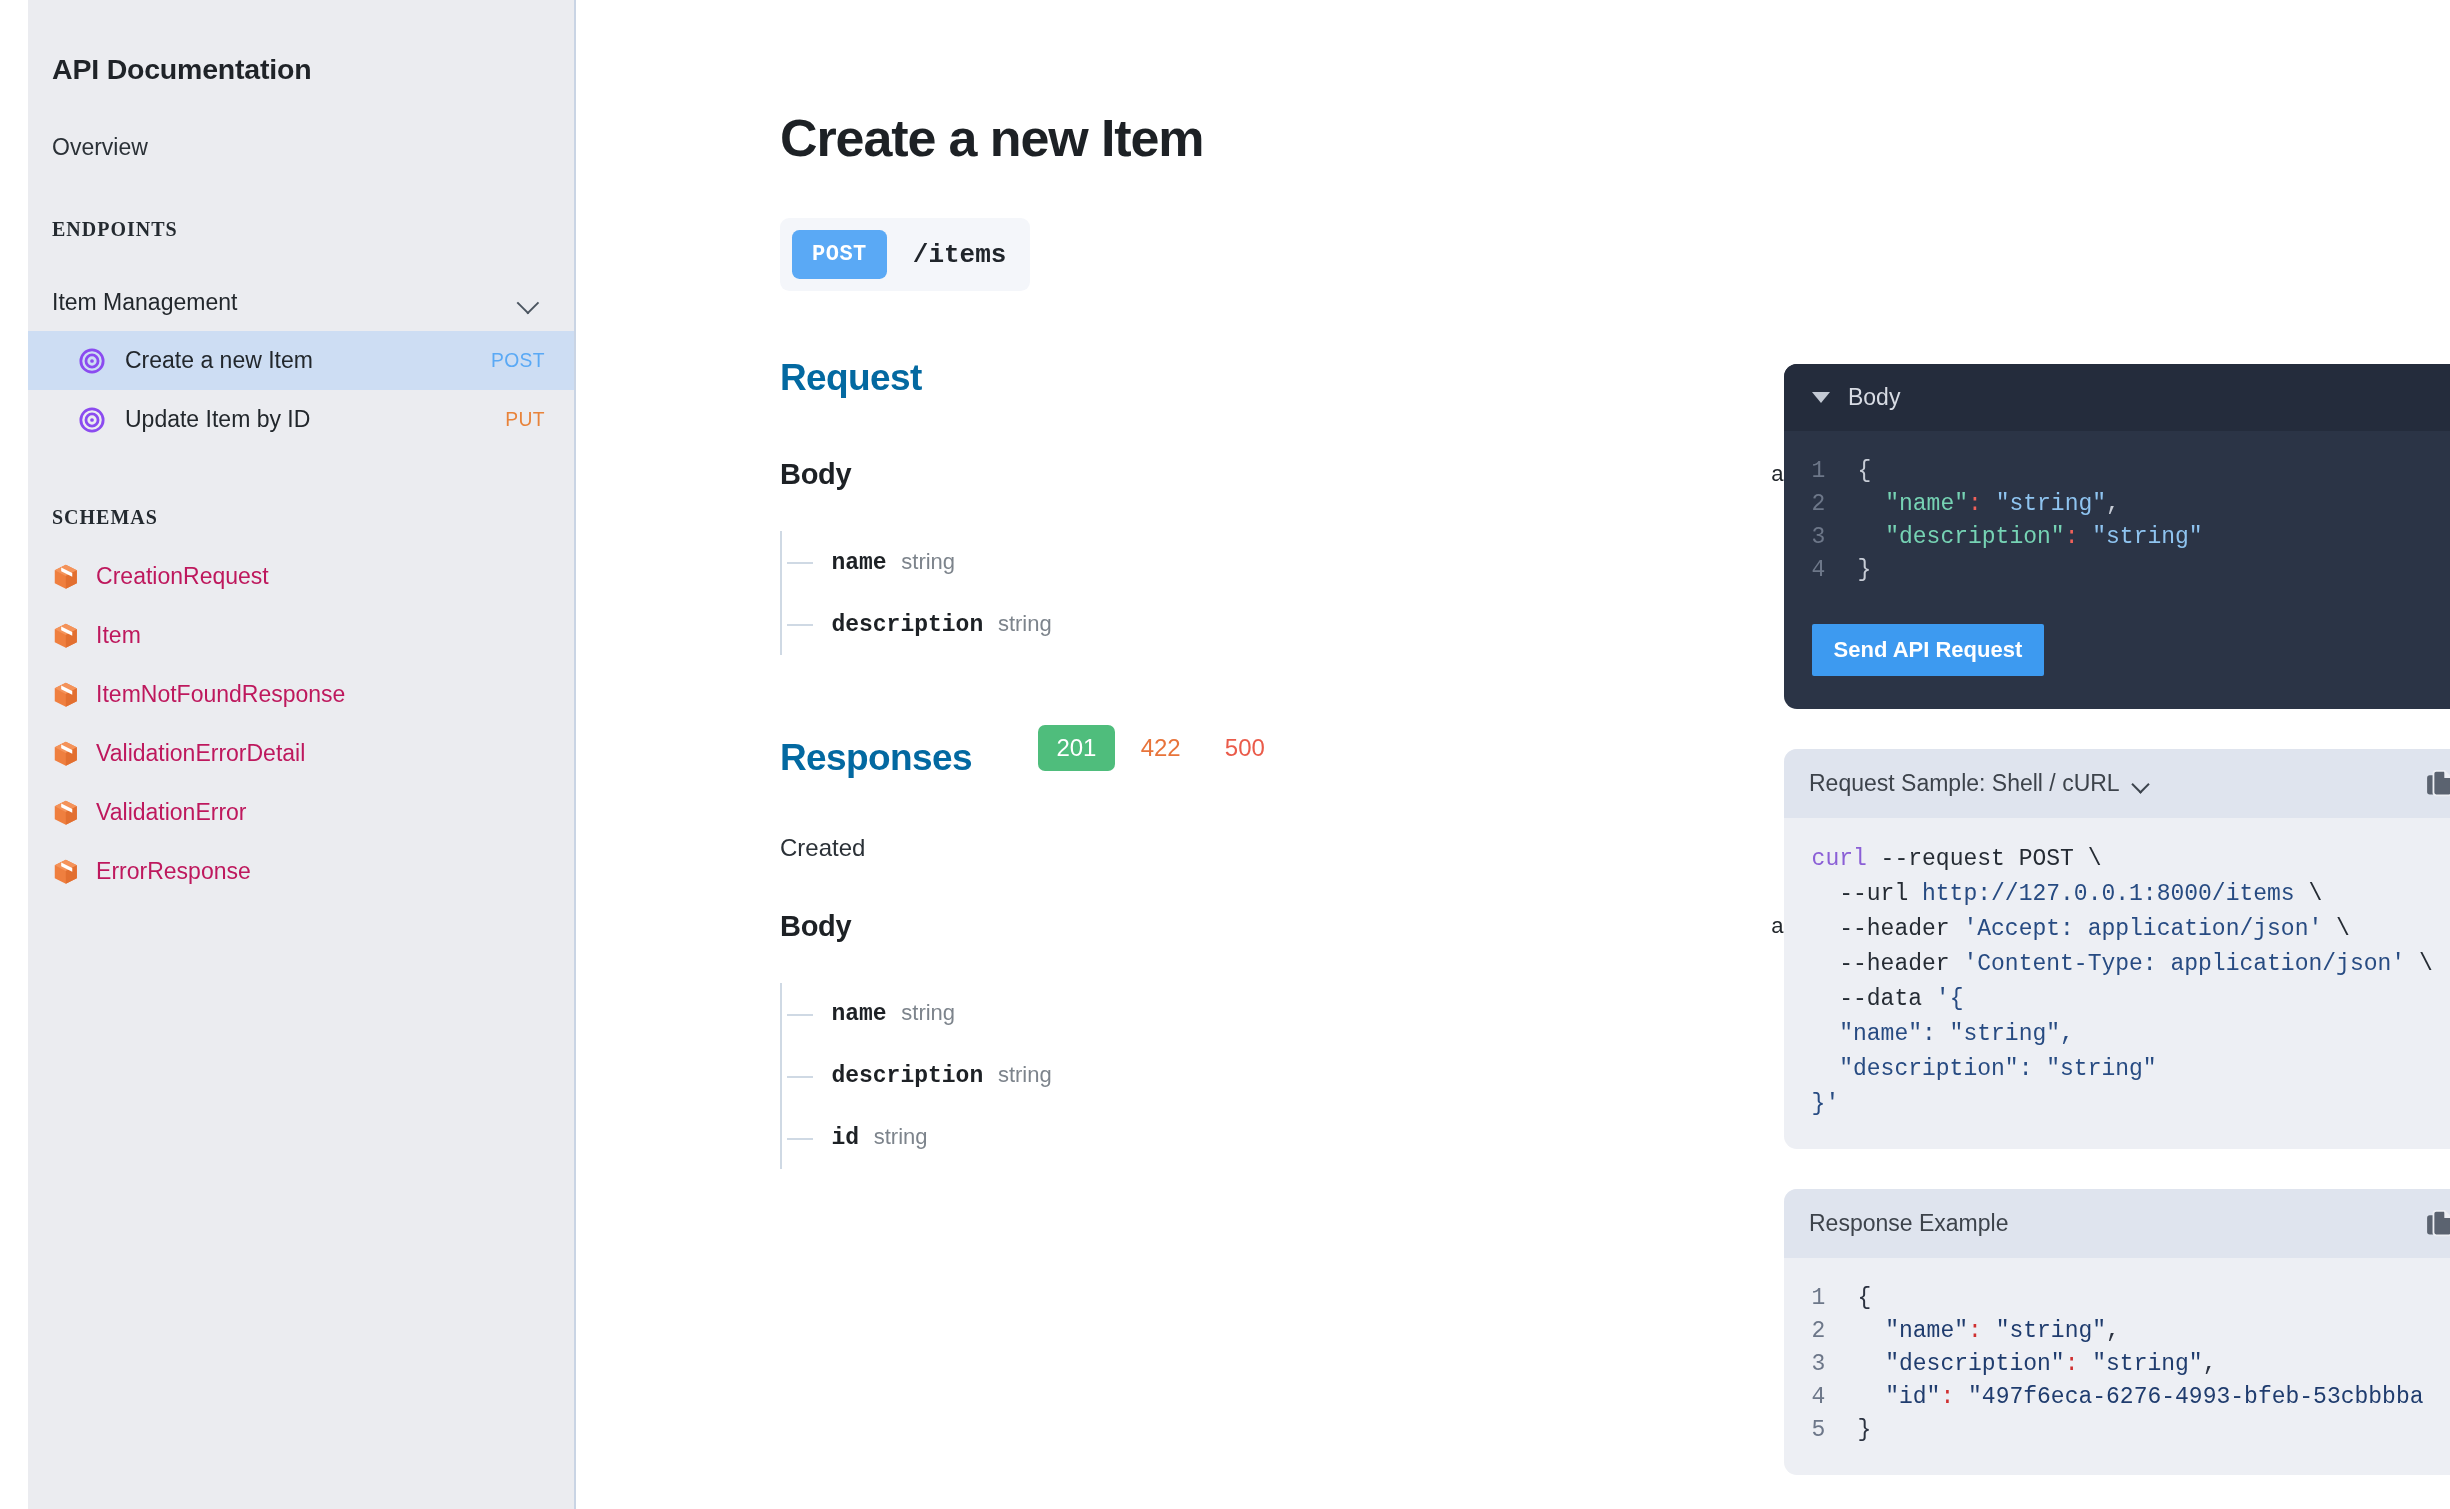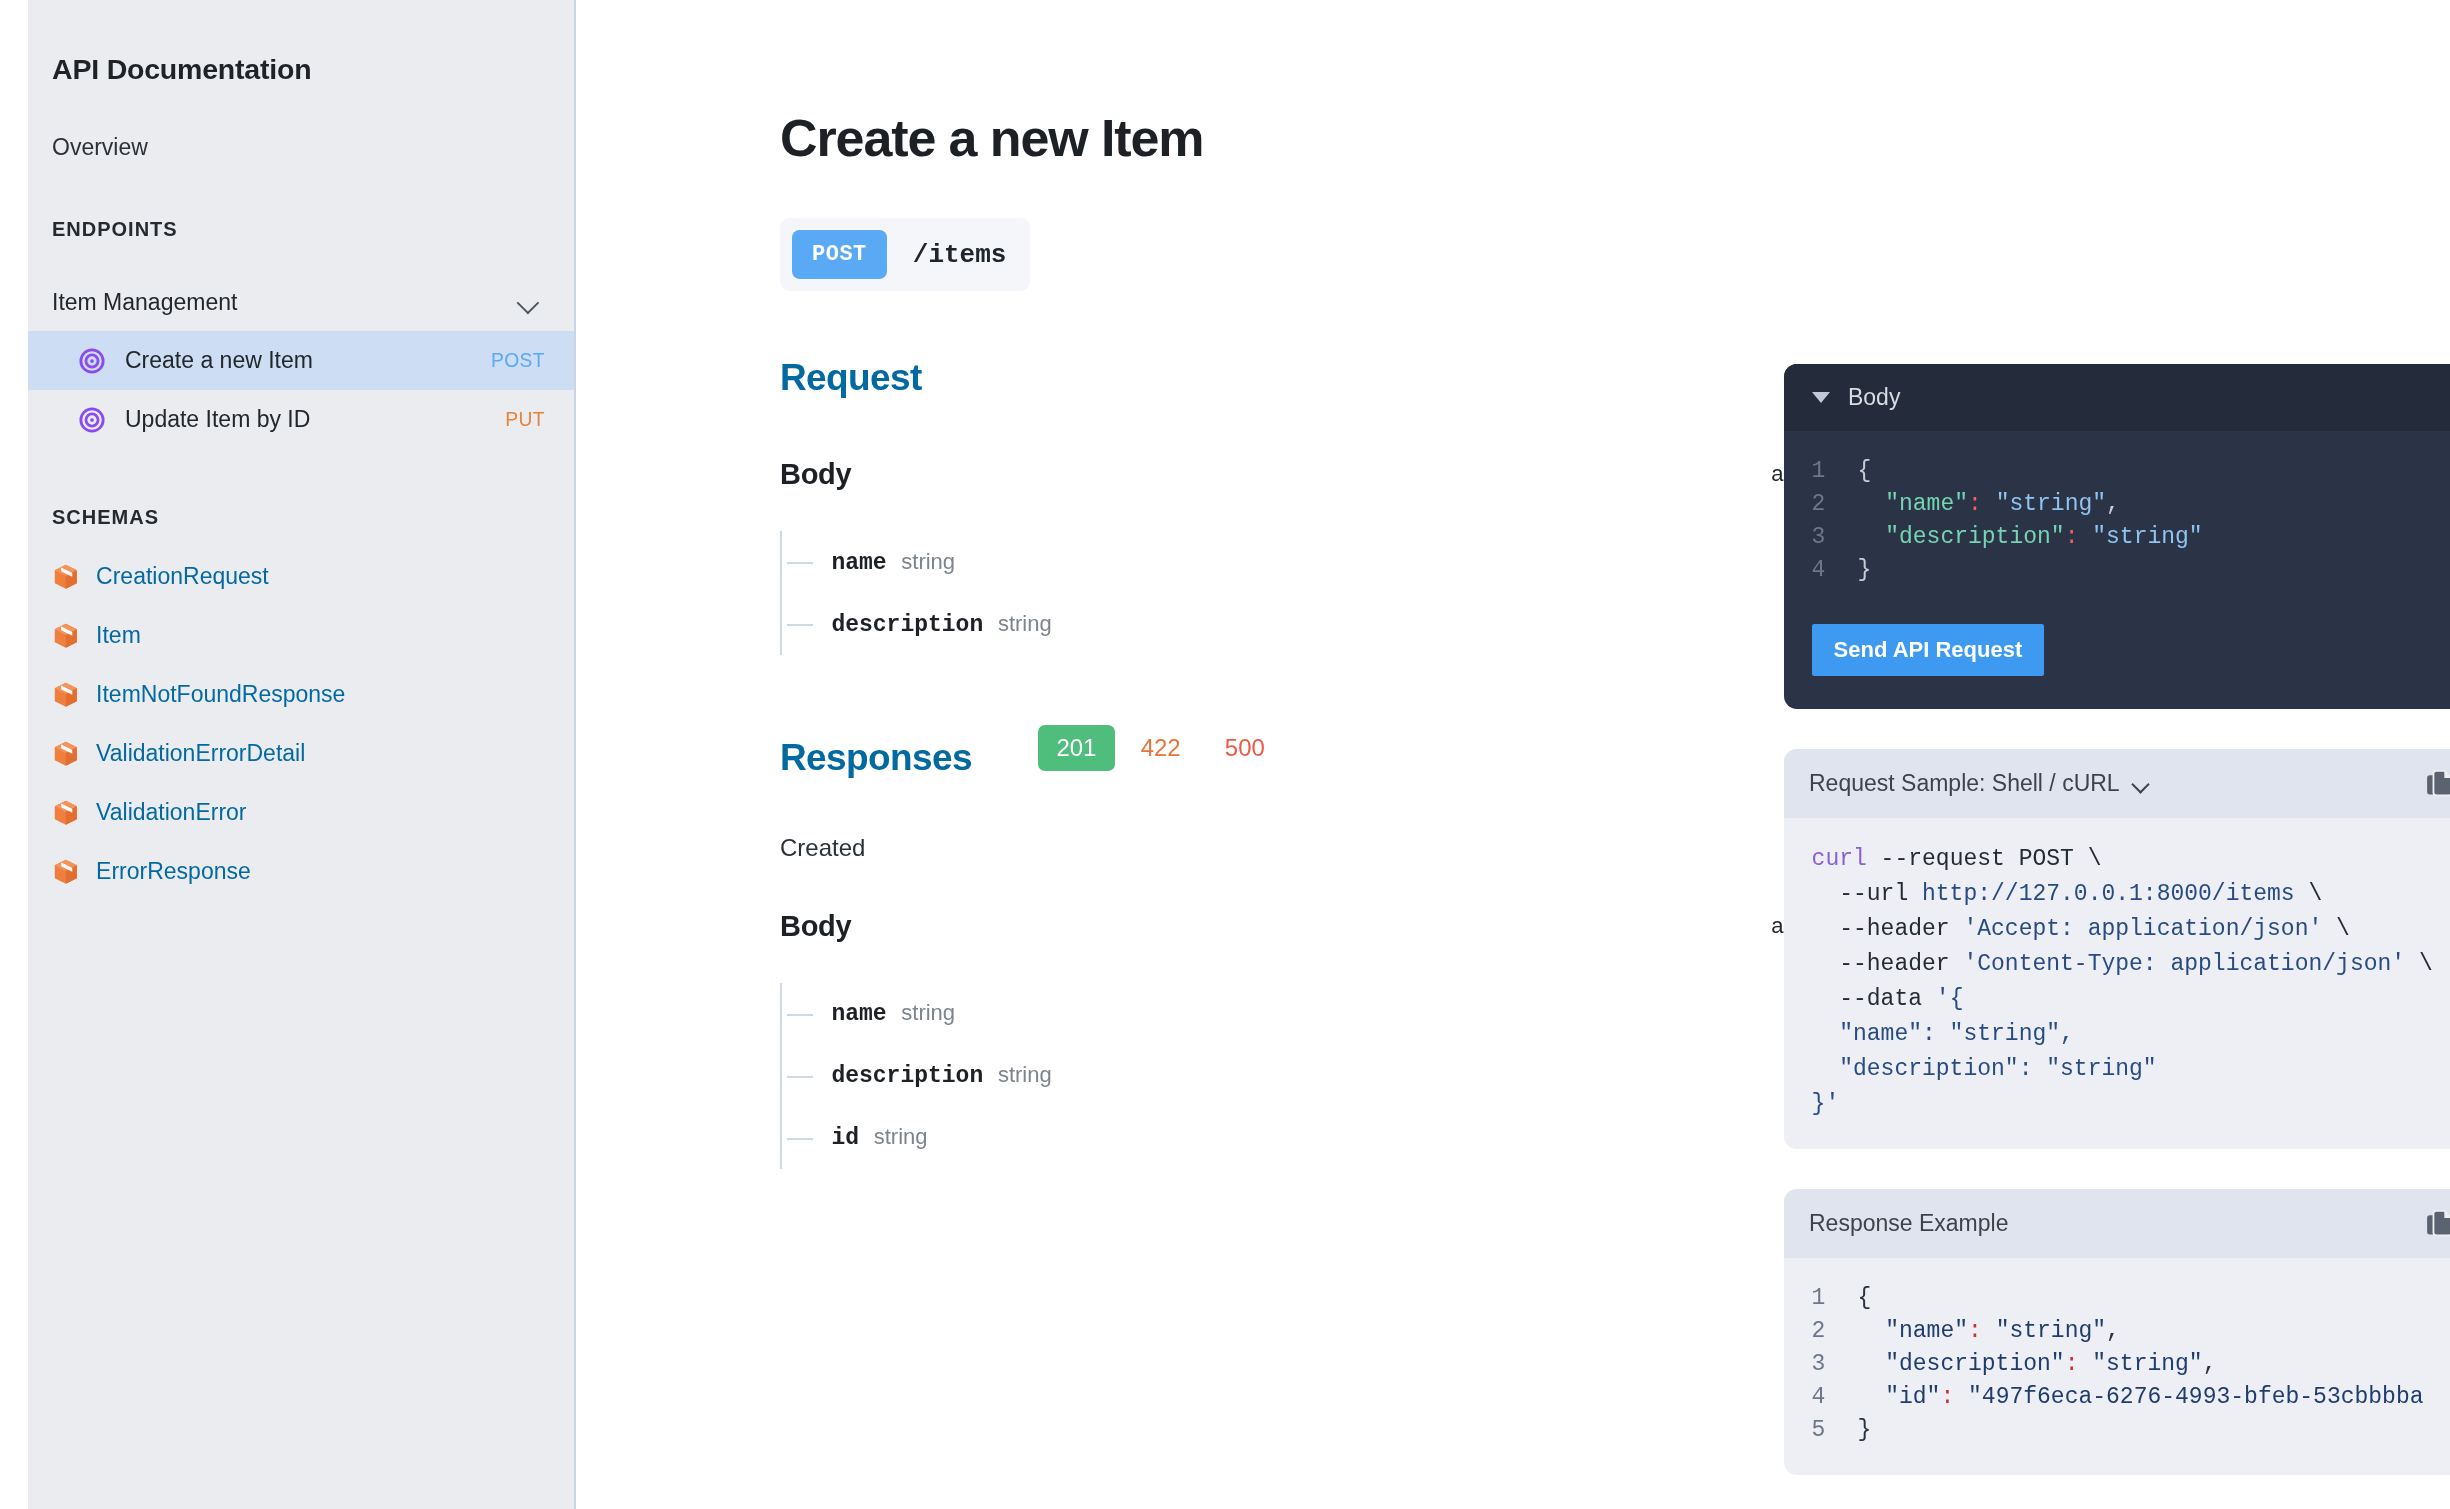--- a/index.html
+++ b/index.html
@@ -25,20 +25,21 @@
     padding: 53px 0 0 24px; letter-spacing: -0.2px;
   }
   .nav-overview {
     font-size: 23px; color: #2b3137;
     padding: 48px 0 0 24px;
   }
   .section-label {
     font-size: 20px; font-weight: bold; color: #242a30;
     letter-spacing: 1px;
     padding: 57px 0 0 24px;
+    font-family: Liberation Serif, serif;
   }
   .group-row {
     display: flex; align-items: center; justify-content: space-between;
     padding: 0 33px 0 24px;
     height: 57px; margin-top: 33px;
   }
   .group-label { font-size: 23px; color: #22272c; }
   .chev { width: 24px; height: 14.7px; position: relative; }
   .chev::before {
     content: ""; position: absolute; left: 2.8px; top: 0px;
@@ -56,21 +57,21 @@
   .ep-label { font-size: 23px; color: #22272c; flex: 1; }
   .ep-method { font-size: 19.3px; font-weight: 500; letter-spacing: 0.4px; }
   .m-post { color: #5aa9f5; }
   .m-get  { color: #4caf6d; }
   .m-put  { color: #e8833a; }
   .schema-row {
     display: flex; align-items: center;
     height: 59px; padding-left: 24px;
   }
   .boxicon { width: 27.6px; height: 27.6px; flex: 0 0 27.6px; margin-right: 16.5px; }
-  .schema-label { font-size: 23px; color: #0369a1; }
+  .schema-label { font-size: 23px; color: #be185d; }
 
   
   .main {
     flex: 1; height: 1509px; position: relative;
     background: #ffffff; overflow: hidden;
   }
   .doc-col { position: absolute; left: 204px; top: 0; width: 1176px; }
   .page-title {
     font-size: 52px; font-weight: bold; color: #1d2125;
     letter-spacing: -1.1px; margin-top: 108px;

